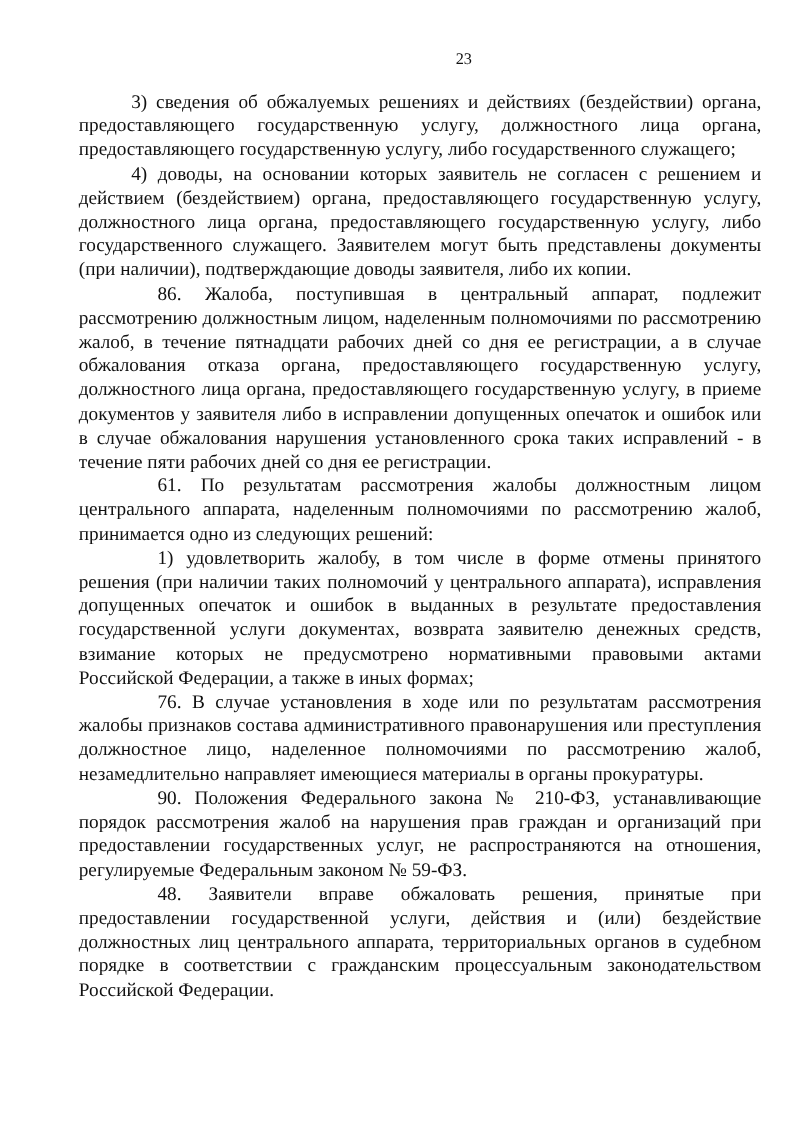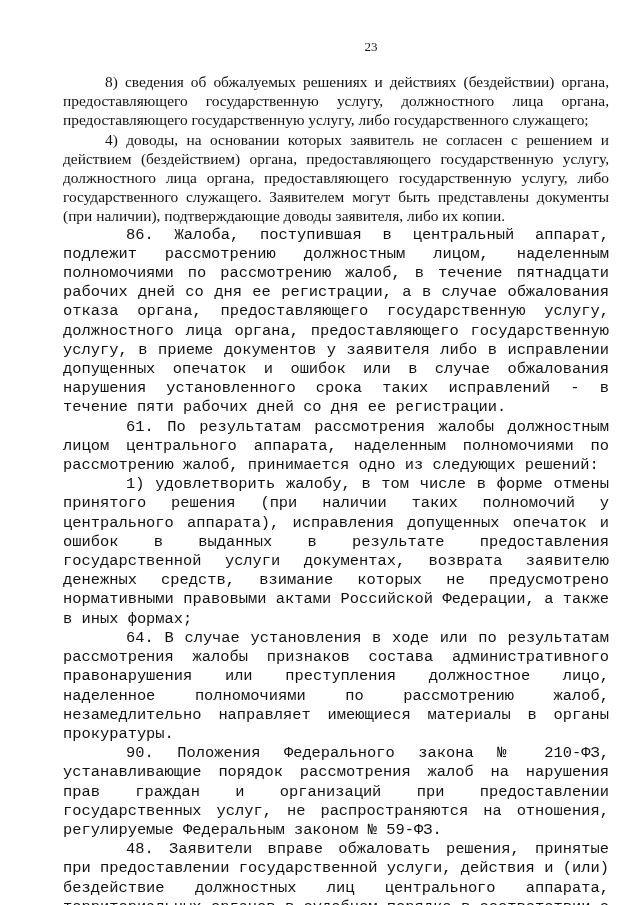--- a/index.html
+++ b/index.html
@@ -3,30 +3,30 @@
 <meta charset="utf-8">
 <style>
   html, body { margin: 0; padding: 0; background: #ffffff; }
   body { width: 640px; height: 905px; position: relative; overflow: hidden;
          font-family: "Liberation Serif", "DejaVu Serif", serif; color: #111; }
   .page-number { position: absolute; top: 40px; left: 0; width: 640px; padding-left: 24px; box-sizing: border-box;
                  text-align: center; font-size: 13px; line-height: 14px; margin-left: 39px; }
   .content { position: absolute; top: 72px; left: 63px; width: 546px; }
   .para { margin: 0; font-size: 15.4px; line-height: 19.2px; text-align: justify;
           text-indent: 42px; hyphens: none; }
-  .para.deep { text-indent: 63px; font-family: Liberation Mono, monospace; }
+  .para.deep { text-indent: 63px; }
   .para.sub { text-indent: 42px; }
 </style>
 </head>
 <body>
 
 <div class="page-number">23</div>
 
 <div class="content">
-  <p class="para sub">8) сведения об обжалуемых решениях и действиях (бездействии) органа, предоставляющего государственную услугу, должностного лица органа, предоставляющего государственную услугу, либо государственного служащего;</p>
+  <p class="para sub">3) сведения об обжалуемых решениях и действиях (бездействии) органа, предоставляющего государственную услугу, должностного лица органа, предоставляющего государственную услугу, либо государственного служащего;</p>
   <p class="para sub">4) доводы, на основании которых заявитель не согласен с решением и действием (бездействием) органа, предоставляющего государственную услугу, должностного лица органа, предоставляющего государственную услугу, либо государственного служащего. Заявителем могут быть представлены документы (при наличии), подтверждающие доводы заявителя, либо их копии.</p>
   <p class="para deep">86. Жалоба, поступившая в центральный аппарат, подлежит рассмотрению должностным лицом, наделенным полномочиями по рассмотрению жалоб, в течение пятнадцати рабочих дней со дня ее регистрации, а в случае обжалования отказа органа, предоставляющего государственную услугу, должностного лица органа, предоставляющего государственную услугу, в приеме документов у заявителя либо в исправлении допущенных опечаток и ошибок или в случае обжалования нарушения установленного срока таких исправлений - в течение пяти рабочих дней со дня ее регистрации.</p>
   <p class="para deep">61. По результатам рассмотрения жалобы должностным лицом центрального аппарата, наделенным полномочиями по рассмотрению жалоб, принимается одно из следующих решений:</p>
   <p class="para deep">1) удовлетворить жалобу, в том числе в форме отмены принятого решения (при наличии таких полномочий у центрального аппарата), исправления допущенных опечаток и ошибок в выданных в результате предоставления государственной услуги документах, возврата заявителю денежных средств, взимание которых не предусмотрено нормативными правовыми актами Российской Федерации, а также в иных формах;</p>
-  <p class="para deep">64. В случае установления в ходе или по результатам рассмотрения жалобы признаков состава административного правонарушения или преступления должностное лицо, наделенное полномочиями по рассмотрению жалоб, незамедлительно направляет имеющиеся материалы в органы прокуратуры.</p>
+  <p class="para deep">76. В случае установления в ходе или по результатам рассмотрения жалобы признаков состава административного правонарушения или преступления должностное лицо, наделенное полномочиями по рассмотрению жалоб, незамедлительно направляет имеющиеся материалы в органы прокуратуры.</p>
   <p class="para deep">90. Положения Федерального закона № 210-ФЗ, устанавливающие порядок рассмотрения жалоб на нарушения прав граждан и организаций при предоставлении государственных услуг, не распространяются на отношения, регулируемые Федеральным законом № 59-ФЗ.</p>
   <p class="para deep">48. Заявители вправе обжаловать решения, принятые при предоставлении государственной услуги, действия и (или) бездействие должностных лиц центрального аппарата, территориальных органов в судебном порядке в соответствии с гражданским процессуальным законодательством Российской Федерации.</p>
 </div>
 
 </body></html>

